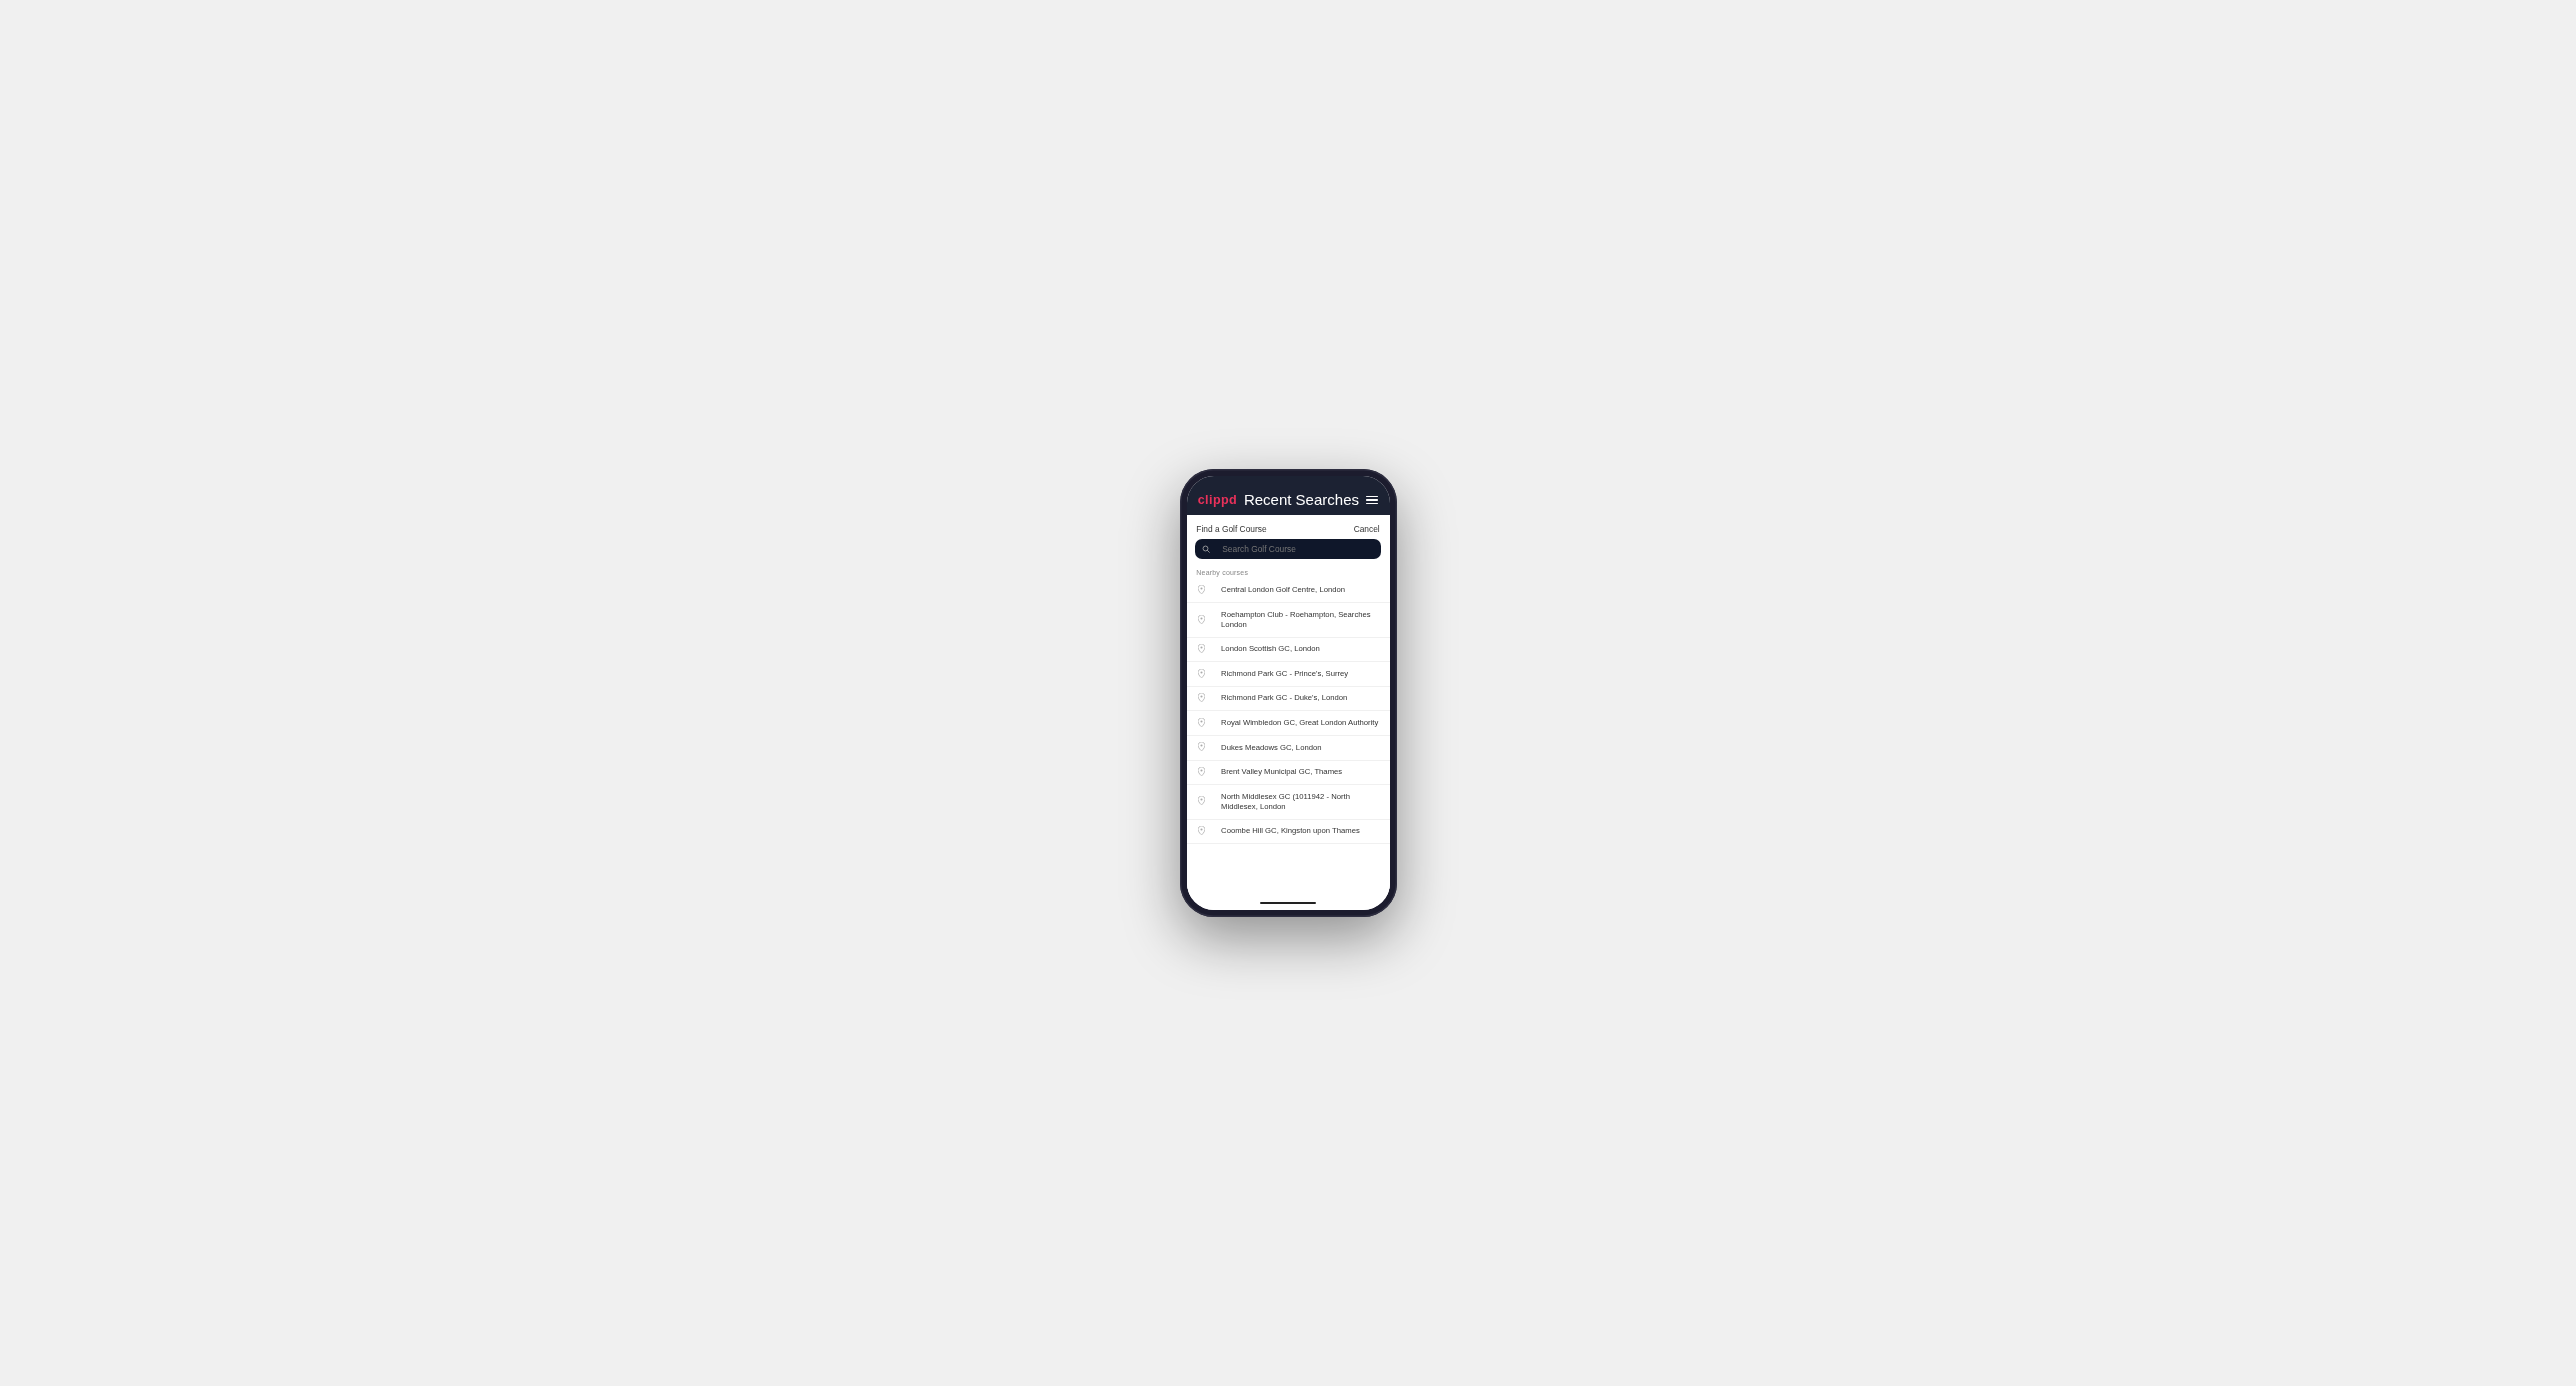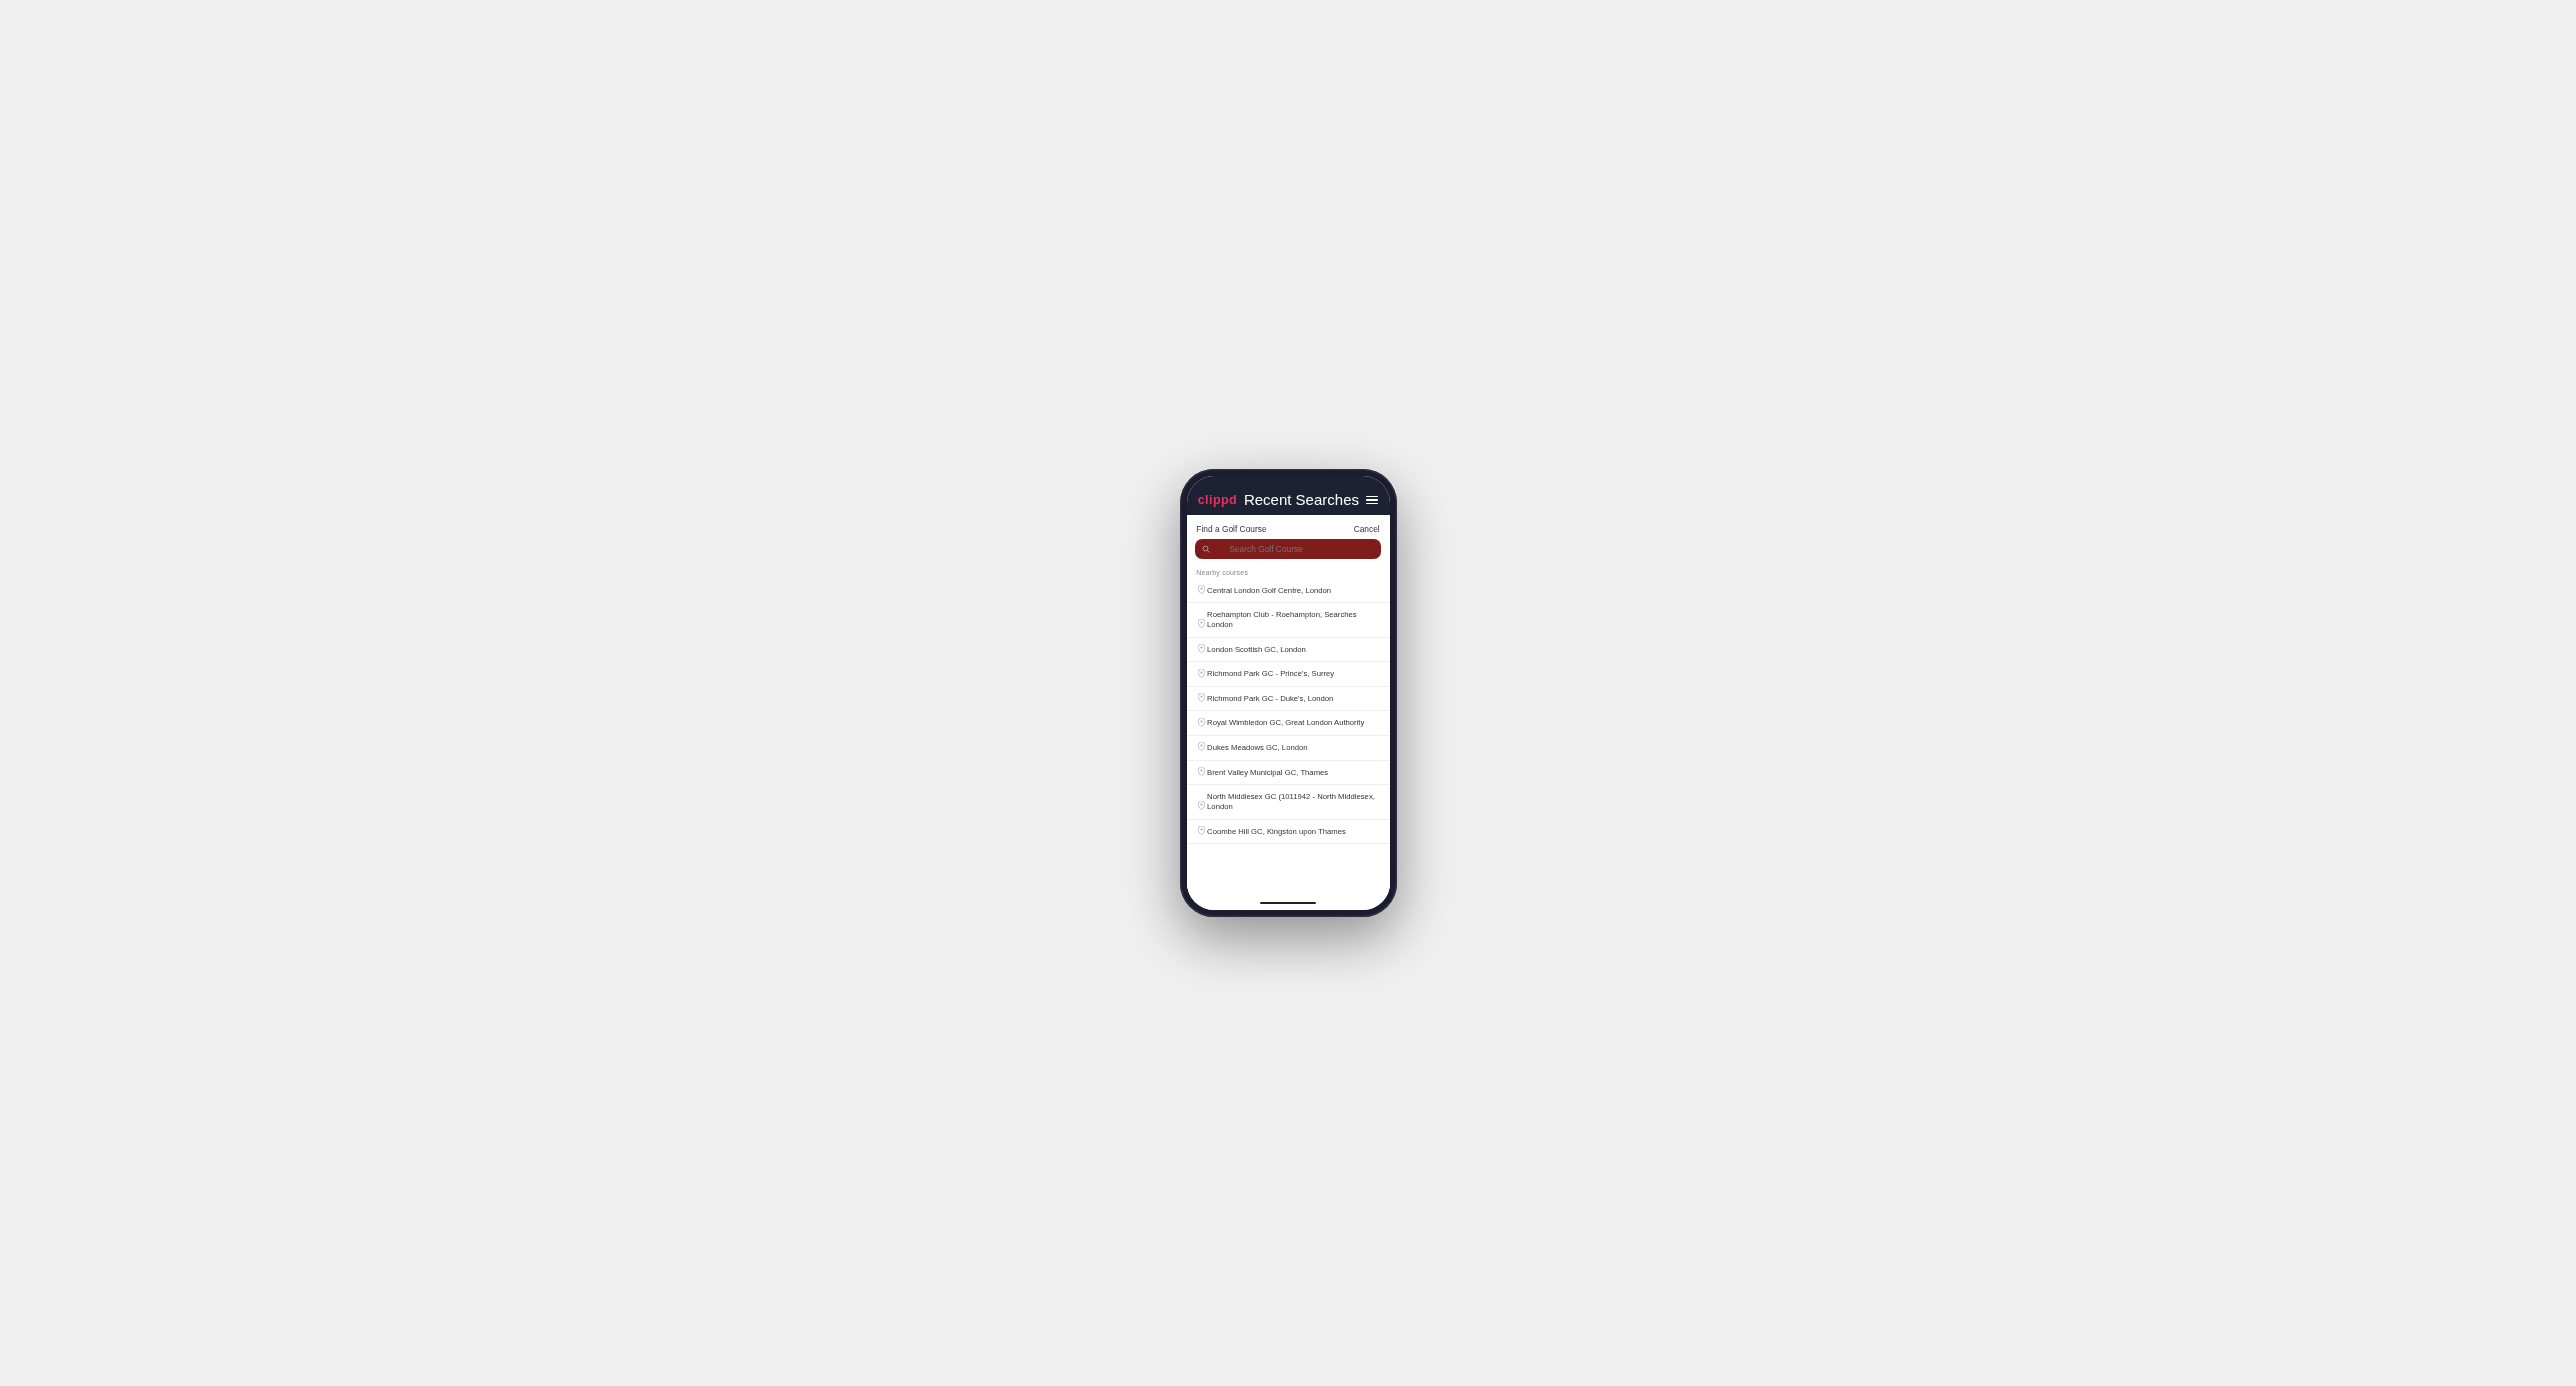--- a/index.html
+++ b/index.html
@@ -112,24 +112,24 @@
 
     
     .search-container {
       padding: 0 8.4px 5.6px;
       background: #fff;
     }
 
     .search-box {
       display: flex;
       align-items: center;
-      background: #7f1d1d;
+      background: #0f172a;
       border-radius: 7px;
       padding: 4.9px 7px;
-      gap: 19px;
+      gap: 12px;
     }
 
     .search-icon-svg {
       color: #aaa;
       flex-shrink: 0;
     }
 
     .search-input {
       border: none;
       background: transparent;
@@ -152,22 +152,22 @@
       font-weight: 500;
       letter-spacing: 0.2px;
     }
 
     .course-list {
       list-style: none;
     }
 
     .course-item {
       display: flex;
-      align-items: flex-end;
-      gap: 1px;
+      align-items: center;
+      gap: 15px;
       padding: 6.3px 9.8px;
       border-bottom: 0.7px solid #f0f0f0;
       cursor: pointer;
     }
 
     .location-icon {
       flex-shrink: 0;
       color: #999;
       font-size: 8.4px;
       width: 9.8px;

